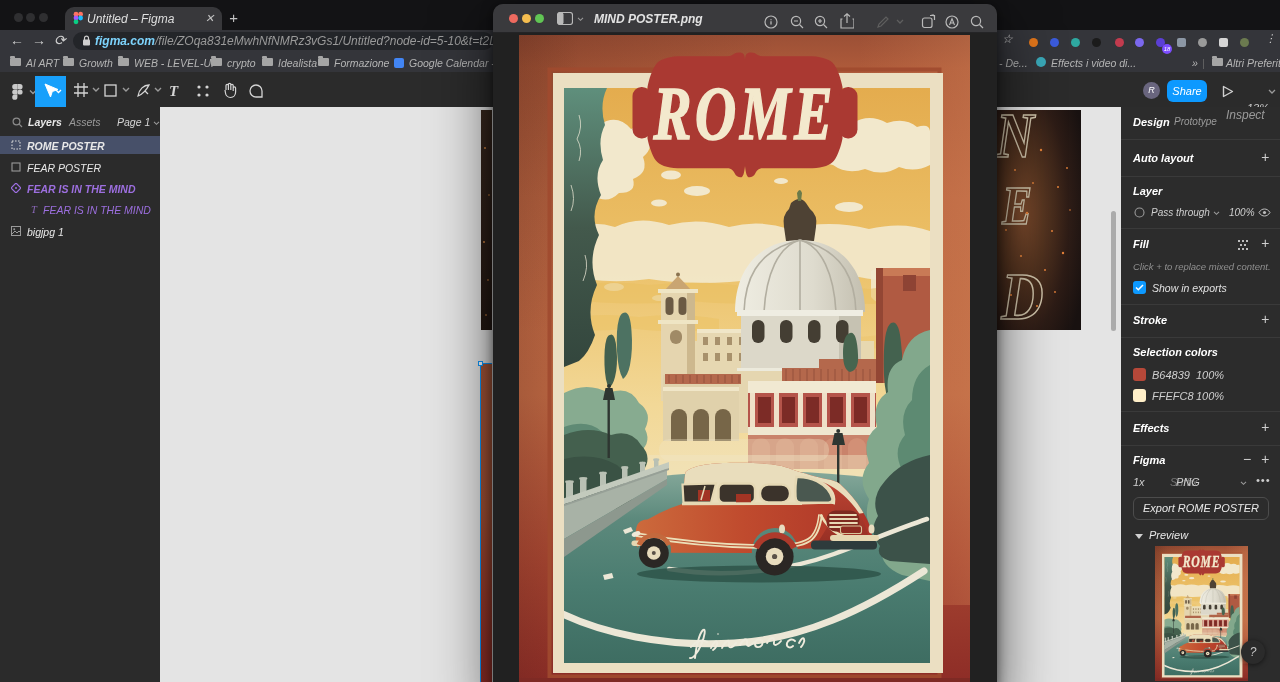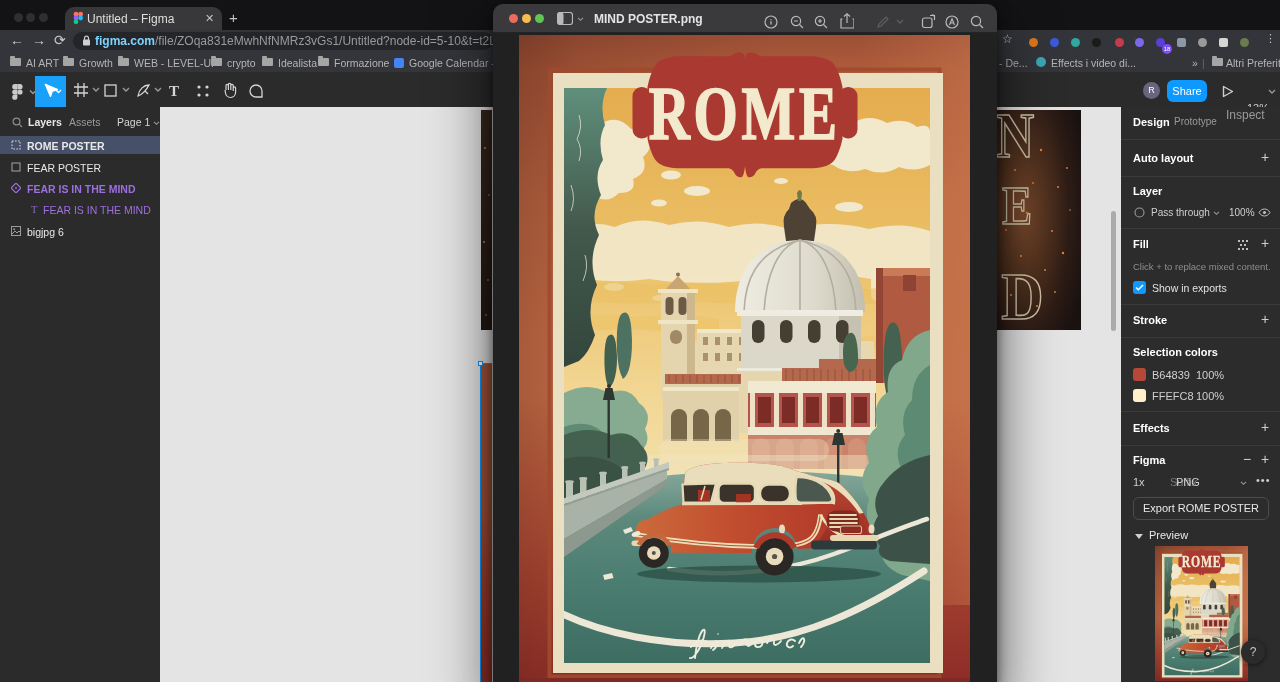--- a/index.html
+++ b/index.html
@@ -1,18 +1,18 @@
 <!DOCTYPE html>
 <html><head>
 <meta charset="utf-8">
 <style>
   * { margin:0; padding:0; box-sizing:border-box; }
   html,body { width:1280px; height:682px; overflow:hidden; background:#1a1a1c; font-family:"Liberation Sans", sans-serif; }
   .abs { position:absolute; }
-  #stage { position:relative; width:1280px; height:682px; }
+  #stage { position:relative; width:1280px; height:682px;font-style:italic; }
   
   #tabstrip { left:0; top:0; width:1280px; height:30px; background:#131315; }
   .tl { width:9px; height:9px; border-radius:50%; background:#2f2f31; top:13px; }
   #tab { left:65px; top:7px; width:157px; height:23px; background:#38383b; border-radius:9px 9px 0 0; }
   #tabtitle { left:87px; top:12px; font-size:12px; color:#dfdfdf; }
   #tabx { left:205px; top:12px; font-size:11px; color:#c3c3c3; }
   #newtab { left:229px; top:9px; font-size:15px; color:#c3c3c3; }
   #navrow { left:0; top:30px; width:1280px; height:23px; background:#34353a; }
   #bmrow { left:0; top:53px; width:1280px; height:19px; background:#34353a; }
   .navic { top:32px; color:#cdcdcd; font-size:14px; }
@@ -198,21 +198,21 @@
       <circle cx="5" cy="5" r="1" fill="#9d6fe0"></circle>
     </svg>
   <div class="ltxt abs" style="left:27px;top:183px;color:#9d6fe0;font-weight:bold">FEAR IS IN THE MIND</div>
   <div class="ltxt abs" style="left:31px;top:204px;color:#8a68b8;font-family:'Liberation Serif',serif">T</div>
   <div class="ltxt abs" style="left:43px;top:204px;color:#9d6fe0">FEAR IS IN THE MIND</div>
   <svg class="abs" style="left:11px;top:226px" width="10" height="10" viewBox="0 0 10 10">
       <rect x="0.5" y="0.5" width="9" height="9" fill="none" stroke="#9a9a9a" stroke-width="1"></rect>
       <circle cx="3.2" cy="3.2" r="1" fill="#9a9a9a"></circle>
       <path d="M1 8l3-3 2 2 2-2 1.5 1.5" stroke="#9a9a9a" stroke-width="1" fill="none"></path>
     </svg>
-  <div class="ltxt abs" style="left:27px;top:226px">bigjpg 6</div>
+  <div class="ltxt abs" style="left:27px;top:226px">bigjpg 1</div>
 
   <div id="canvas" class="abs"></div>
 
   <div id="rpanel" class="abs"></div>
   <div class="rlab abs" style="left:1133px;top:116px">Design</div>
   <div class="rtxt abs" style="left:1174px;top:116px;color:#9a9a9a;font-size:10px">Prototype</div>
   <div class="rtxt abs" style="left:1226px;top:108px;color:#9a9a9a;font-size:12px">Inspect</div>
   <div class="rdiv abs" style="top:139px"></div>
   <div class="rlab abs" style="left:1133px;top:152px">Auto layout</div>
   <div class="plus abs" style="left:1261px;top:149px">+</div>

